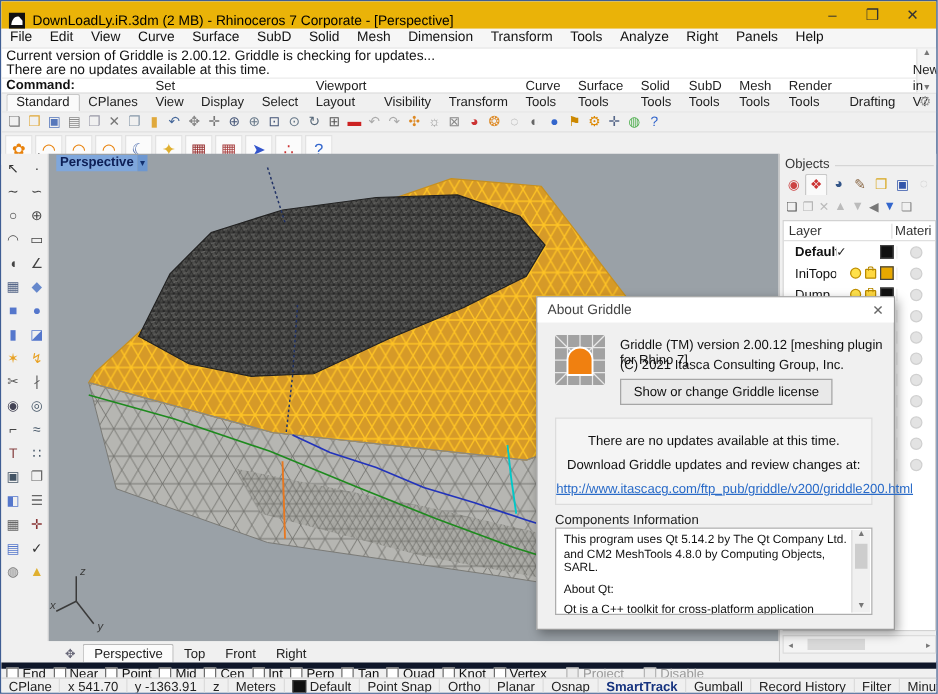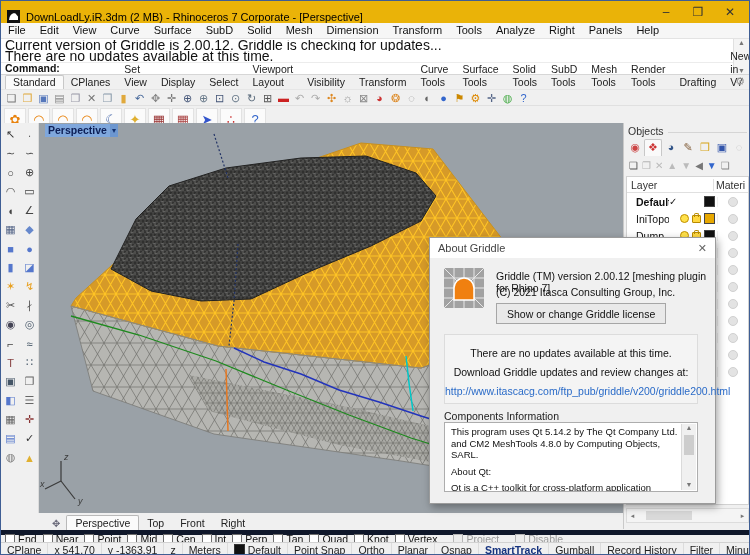--- a/index.html
+++ b/index.html
@@ -8,21 +8,21 @@
        background:#f0f0f0;border:1px solid #3f5e94;box-sizing:border-box;}
   
   .titlebar{height:22px;background:#eab308;display:flex;align-items:flex-end;padding:0 6px;gap:6px;}
   .titlebar .title{flex:1;font-size:11px;color:#000;white-space:nowrap;overflow:hidden;}
   .winbtn{width:26px;text-align:center;color:#333;font-size:12px;line-height:22px;}
   
   .menubar{height:15px;background:#f6f6f6;display:flex;align-items:center;border-bottom:1px solid #e3e3e3;}
   .menu-item{padding:0 7px;line-height:15px;font-size:11px;color:#111;}
   
   .cmdwrap{background:#fff;border-bottom:1px solid #d6d6d6;position:relative;}
-  .cmd-history{height:22px;padding:1px 18px 0 4px;line-height:10.5px;font-size:14px;color:#111;}
+  .cmd-history{height:22px;padding:1px 18px 0 4px;line-height:10.5px;font-size:11px;color:#111;}
   .cmd-history div{white-space:nowrap;overflow:hidden;}
   .cmd-prompt{border-top:1px solid #ececec;height:11px;line-height:11px;padding-left:4px;font-weight:bold;font-size:10.5px;}
   .vscroll{position:absolute;right:0;top:0;bottom:0;width:15px;background:#f4f4f4;border-left:1px solid #e0e0e0;
            display:flex;flex-direction:column;justify-content:space-between;align-items:center;font-size:7px;color:#777;}
   
   .tabrow{height:14px;background:#f0f0f0;display:flex;align-items:flex-end;padding-left:4px;position:relative;}
   .tab{padding:0 7px;font-size:10.5px;color:#222;line-height:13px;}
   .tab.active{background:#fafafa;border:1px solid #c8c8c8;border-bottom:none;border-radius:2px 2px 0 0;}
   .tab-gear{position:absolute;right:4px;top:0;color:#999;font-size:11px;}
   
@@ -75,21 +75,21 @@
   .dlg-title{height:20px;background:#fff;display:flex;align-items:center;padding:0 8px;font-size:11px;color:#444;}
   .dlg-title .t{flex:1;}
   .dlg-close{color:#666;font-size:11px;}
   .dlg-line1{position:absolute;left:66px;top:32px;font-size:10.5px;color:#111;}
   .dlg-line2{position:absolute;left:66px;top:48px;font-size:10.5px;color:#111;}
   .dlg-logo{position:absolute;left:14px;top:30px;}
   .dlg-btn{position:absolute;left:66px;top:65px;height:19px;padding:0 10px;font-size:10.5px;background:#e9e9e9;
            border:1px solid #a6a6a6;display:flex;align-items:center;color:#111;}
   .dlg-group{position:absolute;left:14px;top:96px;width:254px;height:70px;border:1px solid #dcdcdc;background:#f4f4f4;
              text-align:center;font-size:10.5px;padding-top:9px;box-sizing:border-box;line-height:19px;color:#111;}
-  .dlg-link{color:#2a6bc8;}
+  .dlg-link{color:#2a6bc8;text-decoration:underline;}
   .dlg-comp-label{position:absolute;left:14px;top:172px;font-size:10.5px;color:#222;}
   .dlg-comp{position:absolute;left:14px;top:184px;width:254px;height:70px;background:#fff;border:1px solid #adadad;
             box-sizing:border-box;padding:3px 18px 3px 6px;font-size:9.5px;line-height:1.22;color:#111;overflow:hidden;}
   .dlg-comp p{margin:0 0 5px 0;}
   .comp-scroll{position:absolute;right:1px;top:1px;bottom:1px;width:14px;background:#f0f0f0;border-left:1px solid #dadada;
                display:flex;flex-direction:column;align-items:center;font-size:7px;color:#777;}
   .comp-scroll .thumb{width:10px;height:20px;background:#cdcdcd;margin-top:2px;}
   .comp-scroll .sp{flex:1;}
   
   .vptabs{position:absolute;top:512px;left:0;width:622px;height:17px;background:#f0f0f0;display:flex;align-items:flex-end;padding-left:45px;box-sizing:border-box;}

